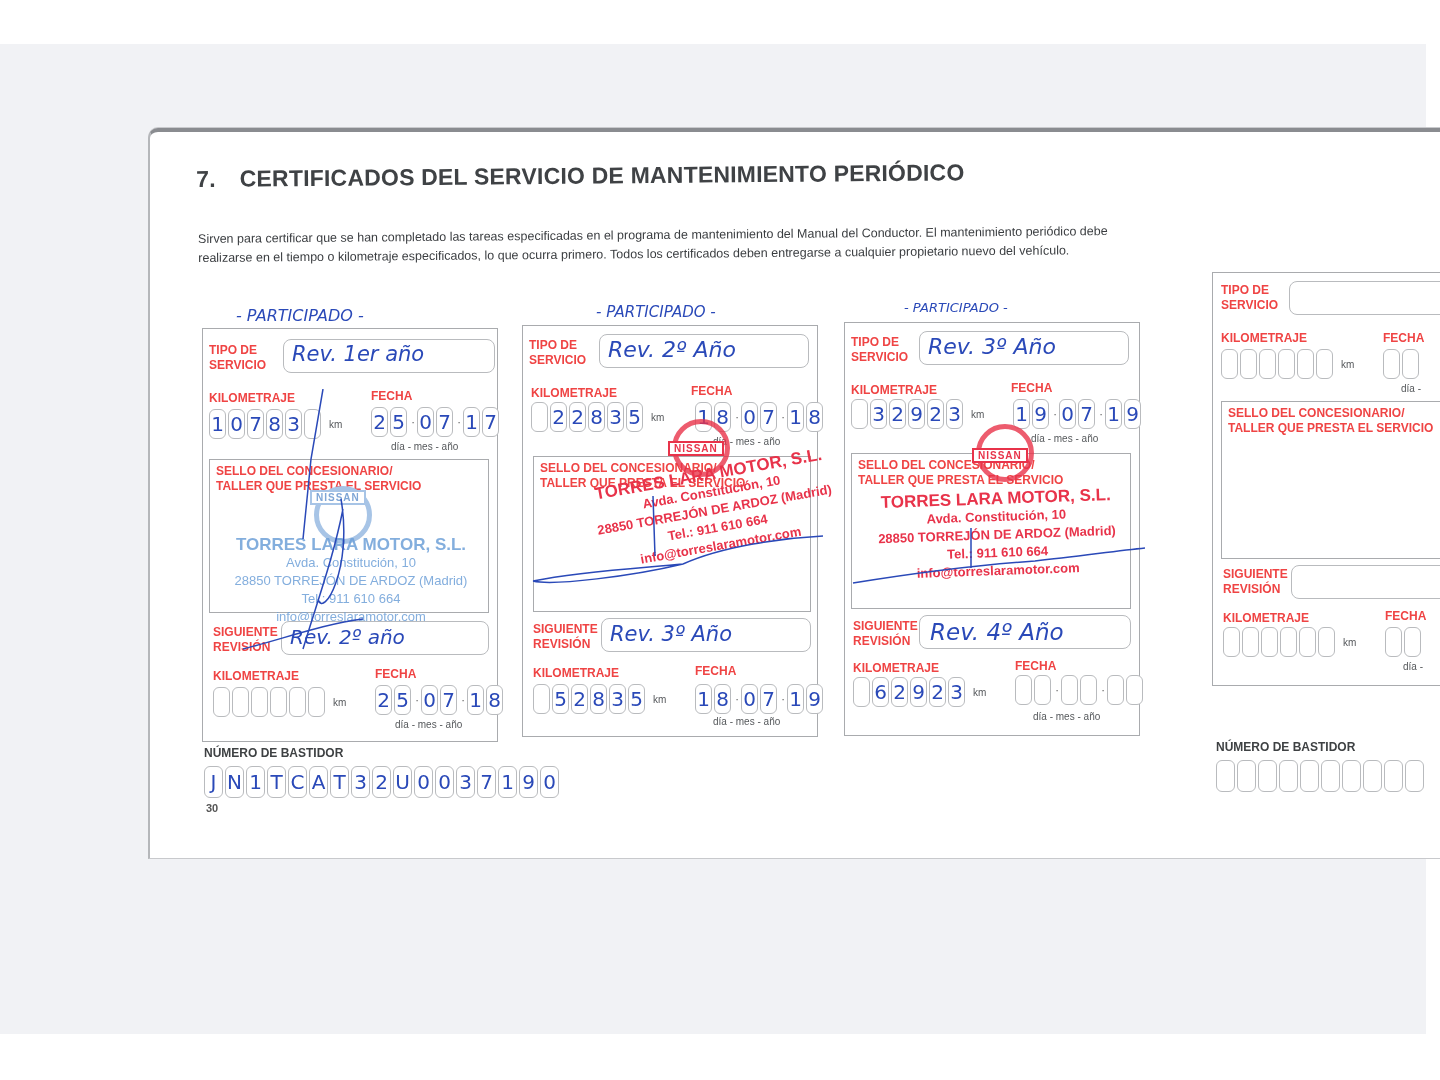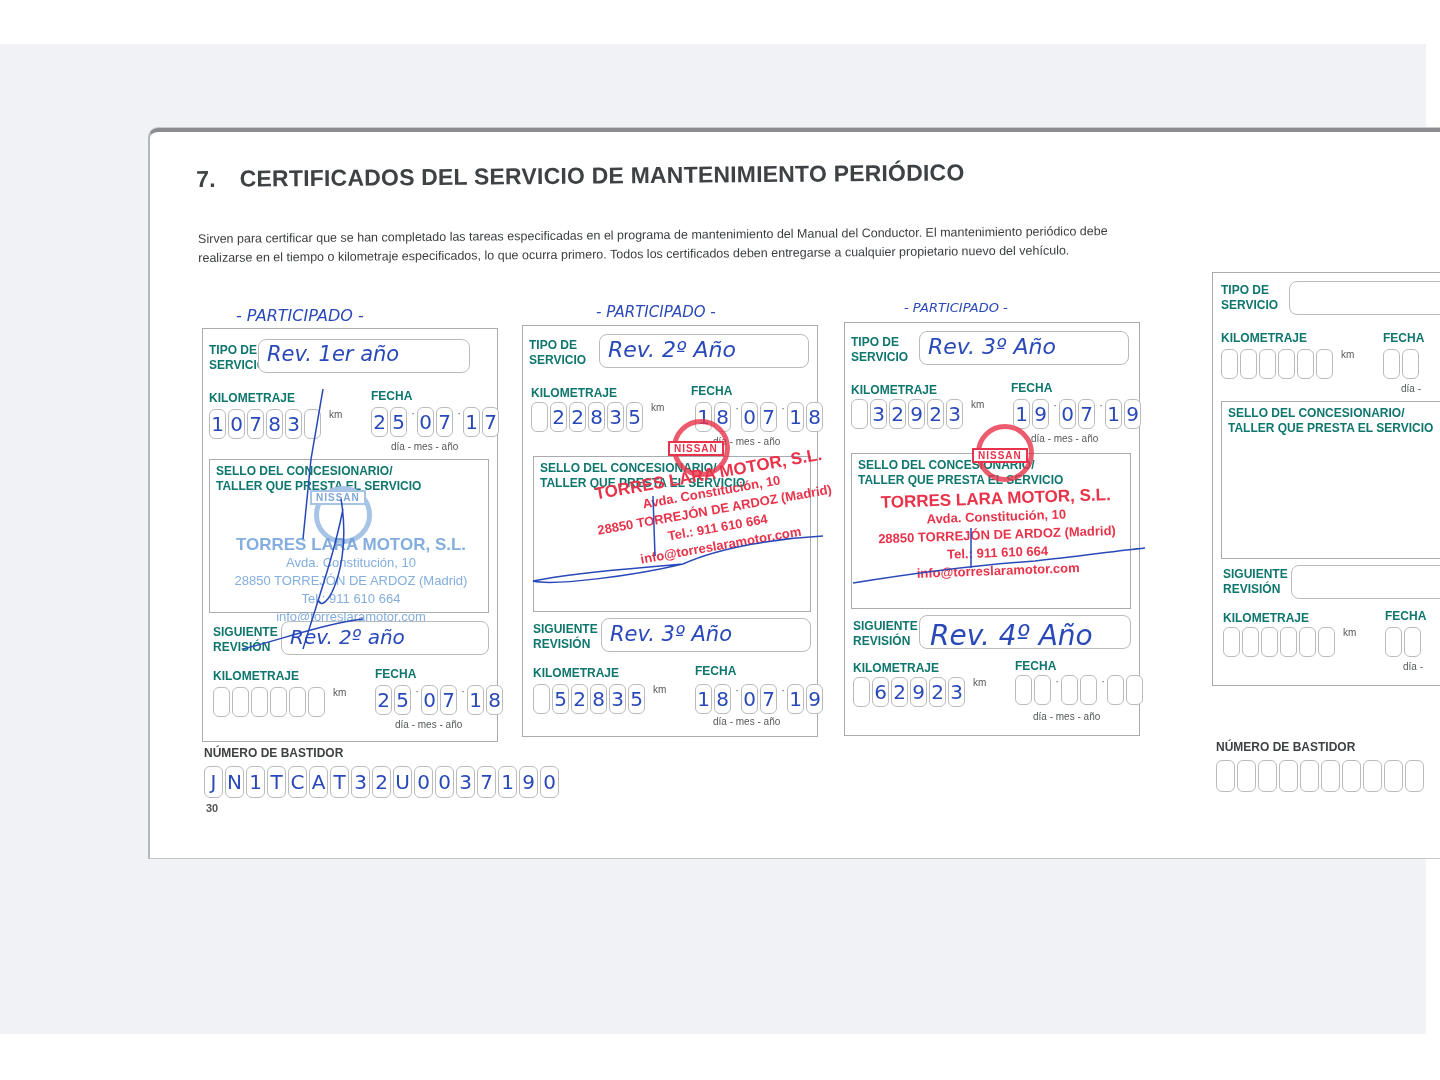--- a/index.html
+++ b/index.html
@@ -32,27 +32,27 @@
   .intro {
     position:absolute; left:198px; top:230px; width:950px;
     font-size:12.5px; line-height:19px; color:#3a3d40;
     transform:rotate(-0.5deg); transform-origin:left top;
   }
   .card {
     position:absolute; width:294px; height:410px;
     border:1.5px solid #a9abae; background:#fff;
   }
   .card .lbl {
-    position:absolute; font-size:12px; font-weight:bold; color:#0f766e; line-height:15px;
+    position:absolute; font-size:12px; font-weight:bold; color:#ef4444; line-height:15px;
   }
   .card .small { position:absolute; font-size:10px; color:#55585b; }
   .pill {
     position:absolute; border:1.5px solid #b9bbbe; border-radius:8px; background:#fff;
   }
-  .digits { position:absolute; display:flex; }
+  .digits { position:absolute; display:flex; align-items:center; }
   .digit {
     width:17px; height:30px; border:1.5px solid #b9bbbe; border-radius:6px;
     margin-right:2px; box-sizing:border-box;
     display:flex; align-items:center; justify-content:center;
     font-family:"DejaVu Sans", sans-serif; font-size:20px; color:#2a49b8;
     background:#fff;
   }
   .sep { width:8px; text-align:center; font-size:11px; color:#555; }
   .hand {
     position:absolute; font-family:"DejaVu Sans", sans-serif;
@@ -88,21 +88,21 @@
 <div class="paper"></div>
 
 <div class="title">
   <span class="num">7.</span><span>CERTIFICADOS DEL SERVICIO DE MANTENIMIENTO PERIÓDICO</span>
 </div>
 <div class="intro">Sirven para certificar que se han completado las tareas especificadas en el programa de mantenimiento del Manual del Conductor. El mantenimiento periódico debe realizarse en el tiempo o kilometraje especificados, lo que ocurra primero. Todos los certificados deben entregarse a cualquier propietario nuevo del vehículo.</div>
 
 <div class="hand" style="left:236px;top:306px;font-size:16px;">- PARTICIPADO -</div>
 <div class="card" style="left:202px;top:328px;height:412px;">
   <div class="lbl" style="left:6px;top:14px;"><span>TIPO DE</span><br><span>SERVICIO</span></div>
-  <div class="pill" style="left:55px;top:10px;width:210px;height:32px;">
+  <div class="pill" style="left:80px;top:10px;width:210px;height:32px;">
     <span class="hand" style="left:8px;top:2px;font-size:21px;">Rev. 1er año</span>
   </div>
   <div class="lbl" style="left:6px;top:62px;">KILOMETRAJE</div>
   <div class="lbl" style="left:168px;top:60px;">FECHA</div>
   <div class="digits" style="left:6px;top:80px;">
     <div class="digit">1</div>
       <div class="digit">0</div>
       <div class="digit">7</div>
       <div class="digit">8</div>
       <div class="digit">3</div>
@@ -269,21 +269,21 @@
     <div class="stamp" style="left:10px;top:36px;width:270px;color:#e8334a;transform:rotate(-2deg);">
       <div class="big">TORRES LARA MOTOR, S.L.</div>
       <div class="line">Avda. Constitución, 10</div>
       <div class="line">28850 TORREJÓN DE ARDOZ (Madrid)</div>
       <div class="line">Tel.: 911 610 664</div>
       <div class="line">info@torreslaramotor.com</div>
     </div>
   </div>
   <div class="lbl" style="left:8px;top:296px;"><span>SIGUIENTE</span><br><span>REVISIÓN</span></div>
   <div class="pill" style="left:74px;top:292px;width:210px;height:32px;">
-    <span class="hand" style="left:10px;top:3px;font-size:28px;">Rev. 4º Año</span>
+    <span class="hand" style="left:10px;top:3px;font-size:23px;">Rev. 4º Año</span>
   </div>
   <div class="lbl" style="left:8px;top:338px;">KILOMETRAJE</div>
   <div class="lbl" style="left:170px;top:336px;">FECHA</div>
   <div class="digits" style="left:8px;top:354px;">
     <div class="digit"></div>
       <div class="digit">6</div>
       <div class="digit">2</div>
       <div class="digit">9</div>
       <div class="digit">2</div>
       <div class="digit">3</div>

